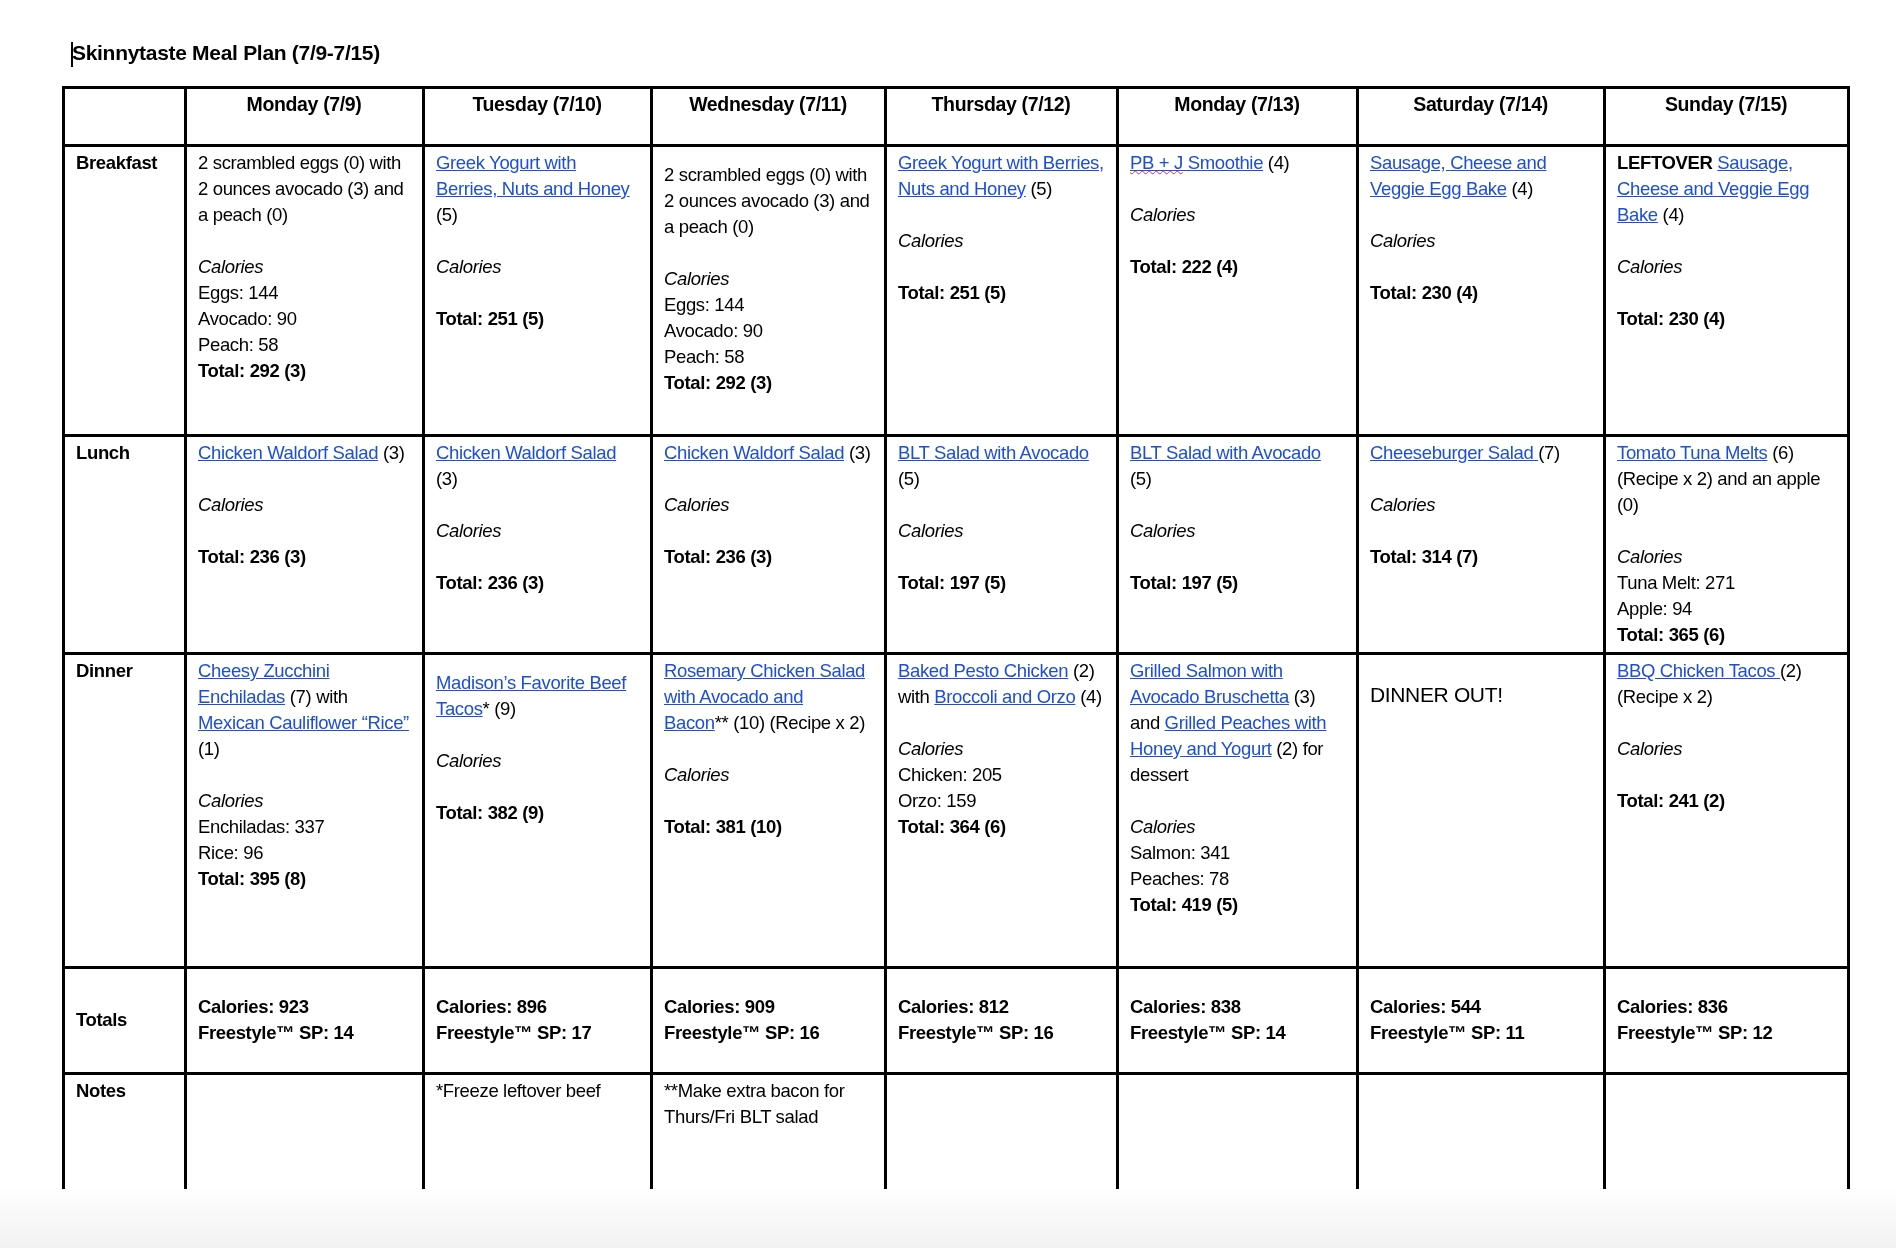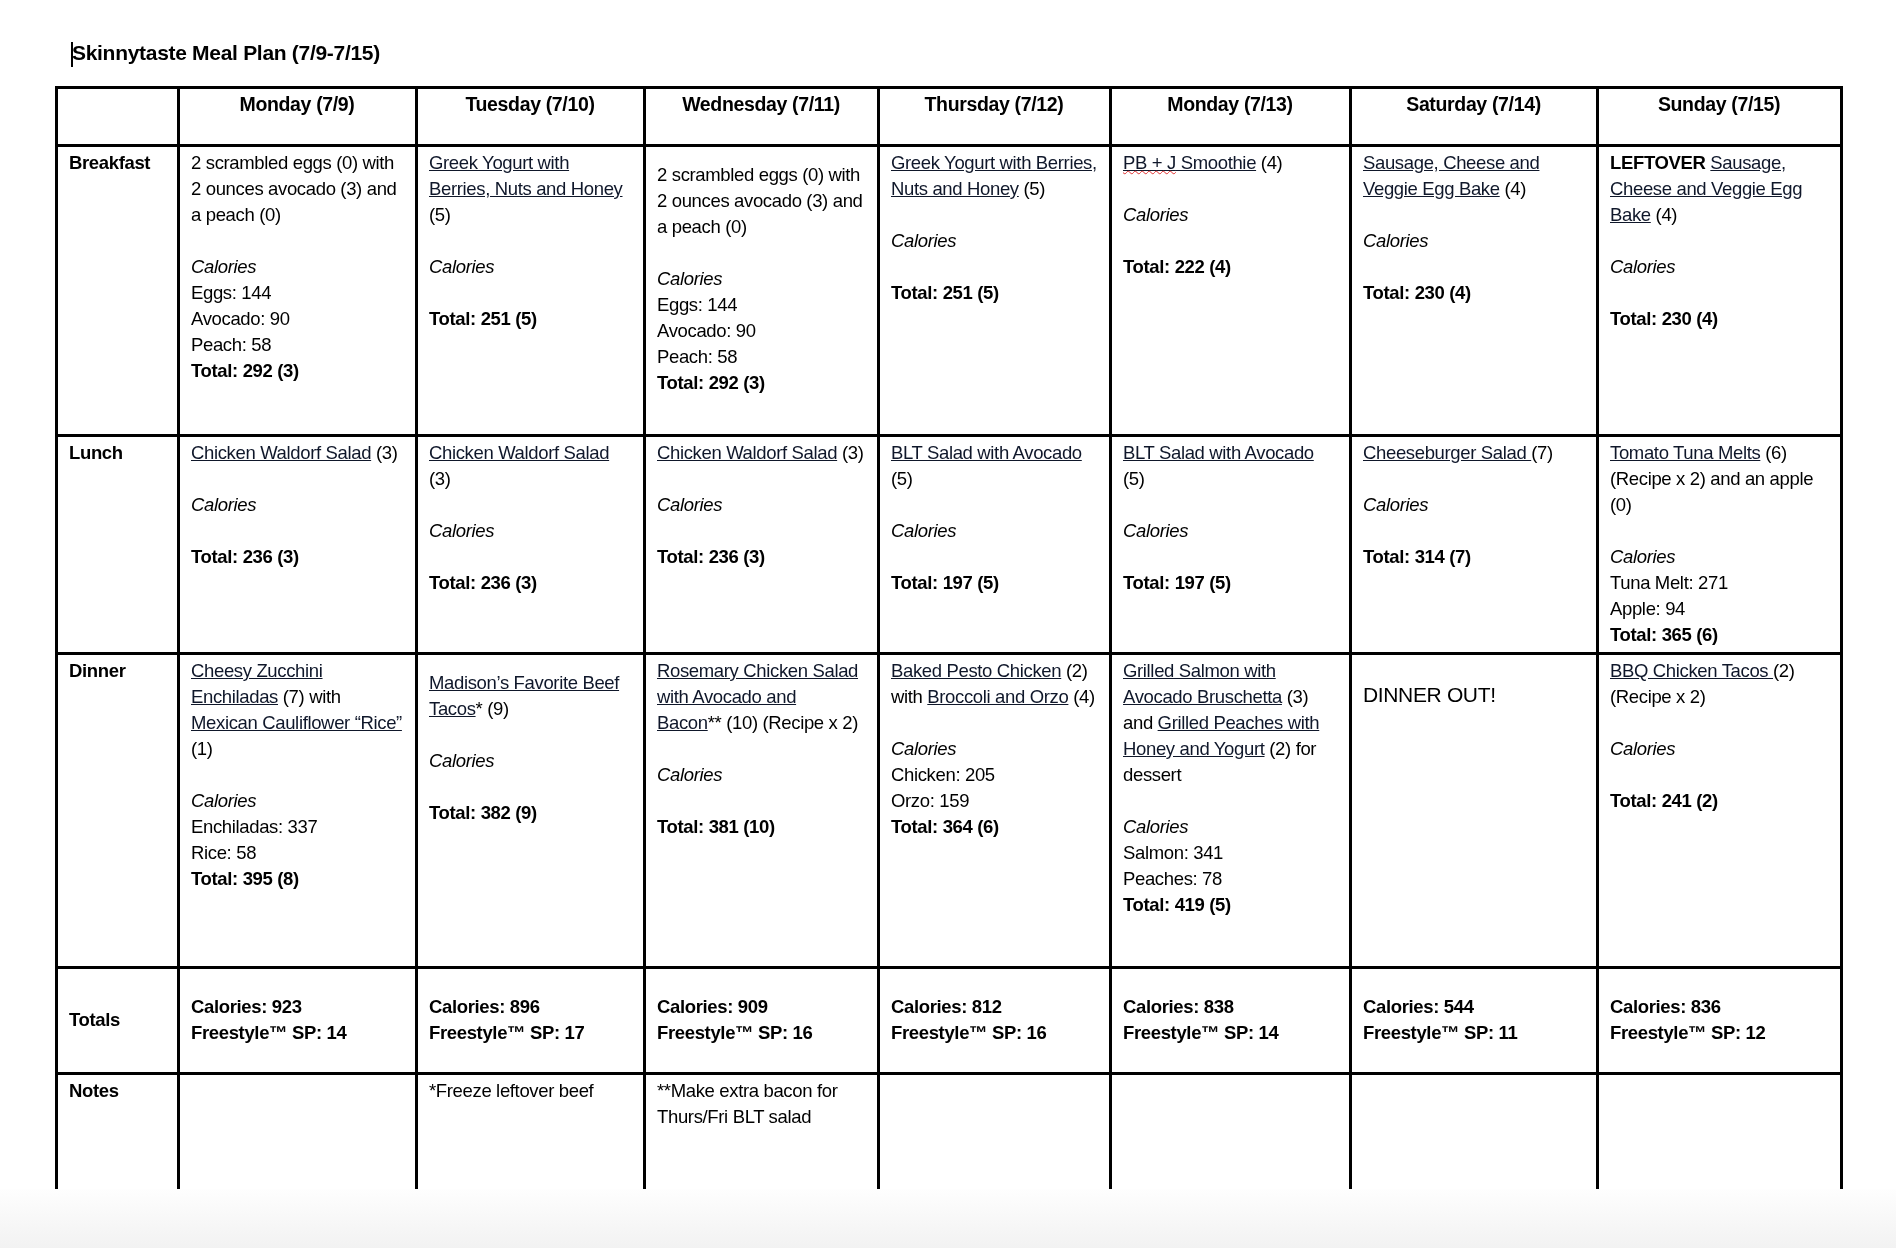--- a/index.html
+++ b/index.html
@@ -15,21 +15,21 @@
   }
   .doc-title {
     position: absolute; left: 72px; top: 41px;
     font-size: 21px; font-weight: bold; letter-spacing: -0.3px;
     white-space: nowrap;
   }
   .caret {
     position: absolute; left: 71px; top: 42px; width: 2px; height: 25px; background: #000;
   }
   table.plan {
-    position: absolute; left: 55px; top: 86px;
+    position: absolute; left: 62px; top: 86px;
     border-collapse: collapse; table-layout: fixed;
     width: 1785px;
   }
   table.plan td, table.plan th {
     border: 3px solid #000;
     vertical-align: top;
     padding: 3px 12px 4px 11px;
     font-size: 18.5px; line-height: 26px;
     letter-spacing: -0.35px;
     text-align: left;
@@ -43,21 +43,21 @@
   tr.hdr { height: 58px; }
   tr.breakfast { height: 290px; }
   tr.lunch { height: 211px; margin-left: 11px; }
   tr.dinner { height: 314px; }
   tr.totals { height: 106px; }
   tr.notes { height: 124px; padding-left: 35px; }
   tr.totals td.row-label { vertical-align: middle; }
   tr.totals td { vertical-align: middle; }
   .p { display: block; min-height: 26px; }
   .gap { display: block; height: 26px; }
-  a.lnk { color: #0f172a; text-decoration: underline; cursor: pointer; }
+  a.lnk { color: #1d4ed8; text-decoration: underline; cursor: pointer; }
   .b { font-weight: bold; }
   .i { font-style: italic; }
   .spell { text-decoration: underline wavy #e03030; text-decoration-thickness: 1px; }
   .big { font-size: 21px; }
 </style>
 </head>
 <body>
 
 <div class="caret"></div>
 <div class="doc-title">Skinnytaste Meal Plan (7/9-7/15)</div>
@@ -194,21 +194,21 @@
           <span class="p"><span class="b">Total:  365 (6)</span></span>
         </td>
       </tr>
       <tr class="dinner">
         <td class="row-label">Dinner</td>
         <td>
           <span class="p"><a class="lnk">Cheesy Zucchini Enchiladas</a><span> (7) with </span><a class="lnk">Mexican Cauliflower “Rice”</a><span> (1)</span></span>
           <span class="gap"></span>
           <span class="p"><span class="i">Calories</span></span>
           <span class="p"><span>Enchiladas: 337</span></span>
-          <span class="p"><span>Rice: 58</span></span>
+          <span class="p"><span>Rice: 96</span></span>
           <span class="p"><span class="b">Total: 395 (8)</span></span>
         </td>
         <td>
           <span class="p" style="min-height: 12px; height: 12px;"></span>
           <span class="p"><a class="lnk">Madison’s Favorite Beef Tacos</a><span>* (9)</span></span>
           <span class="gap"></span>
           <span class="p"><span class="i">Calories</span></span>
           <span class="gap"></span>
           <span class="p"><span class="b">Total: 382 (9)</span></span>
         </td>

